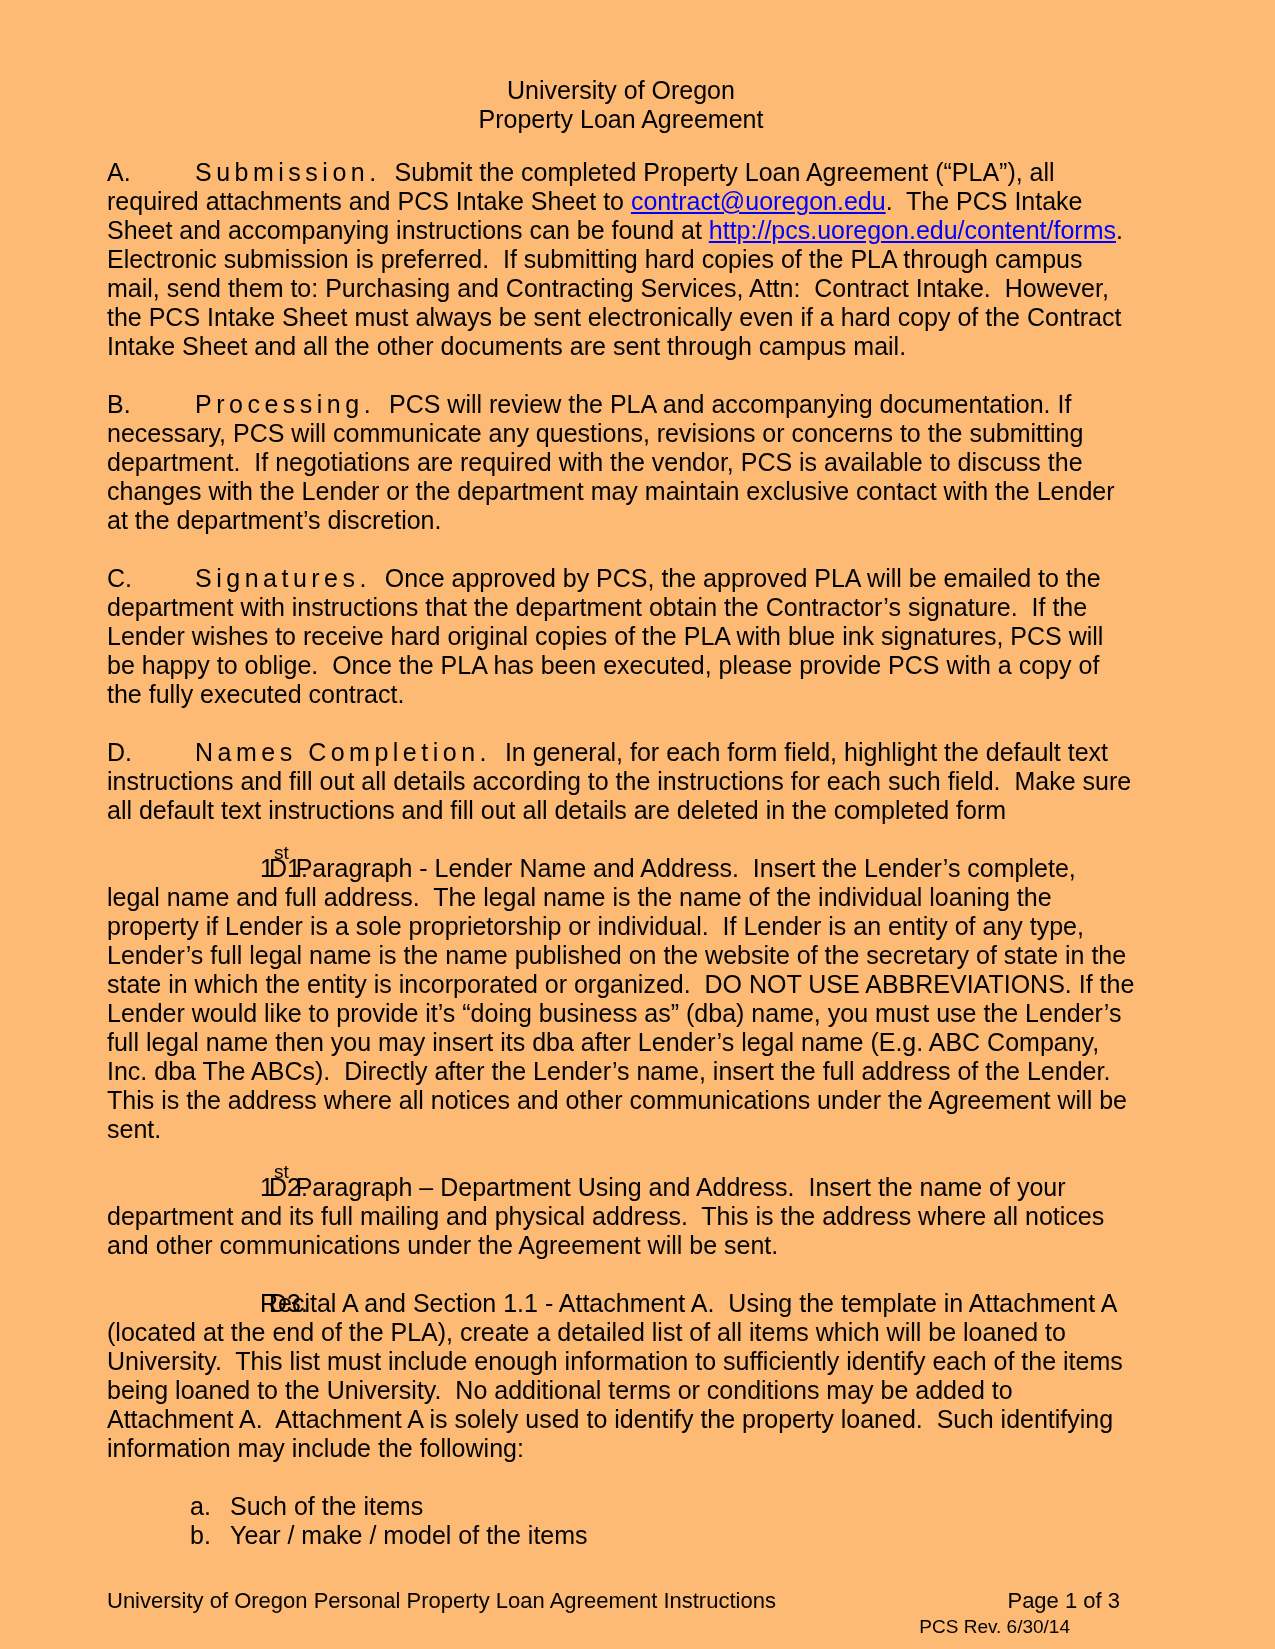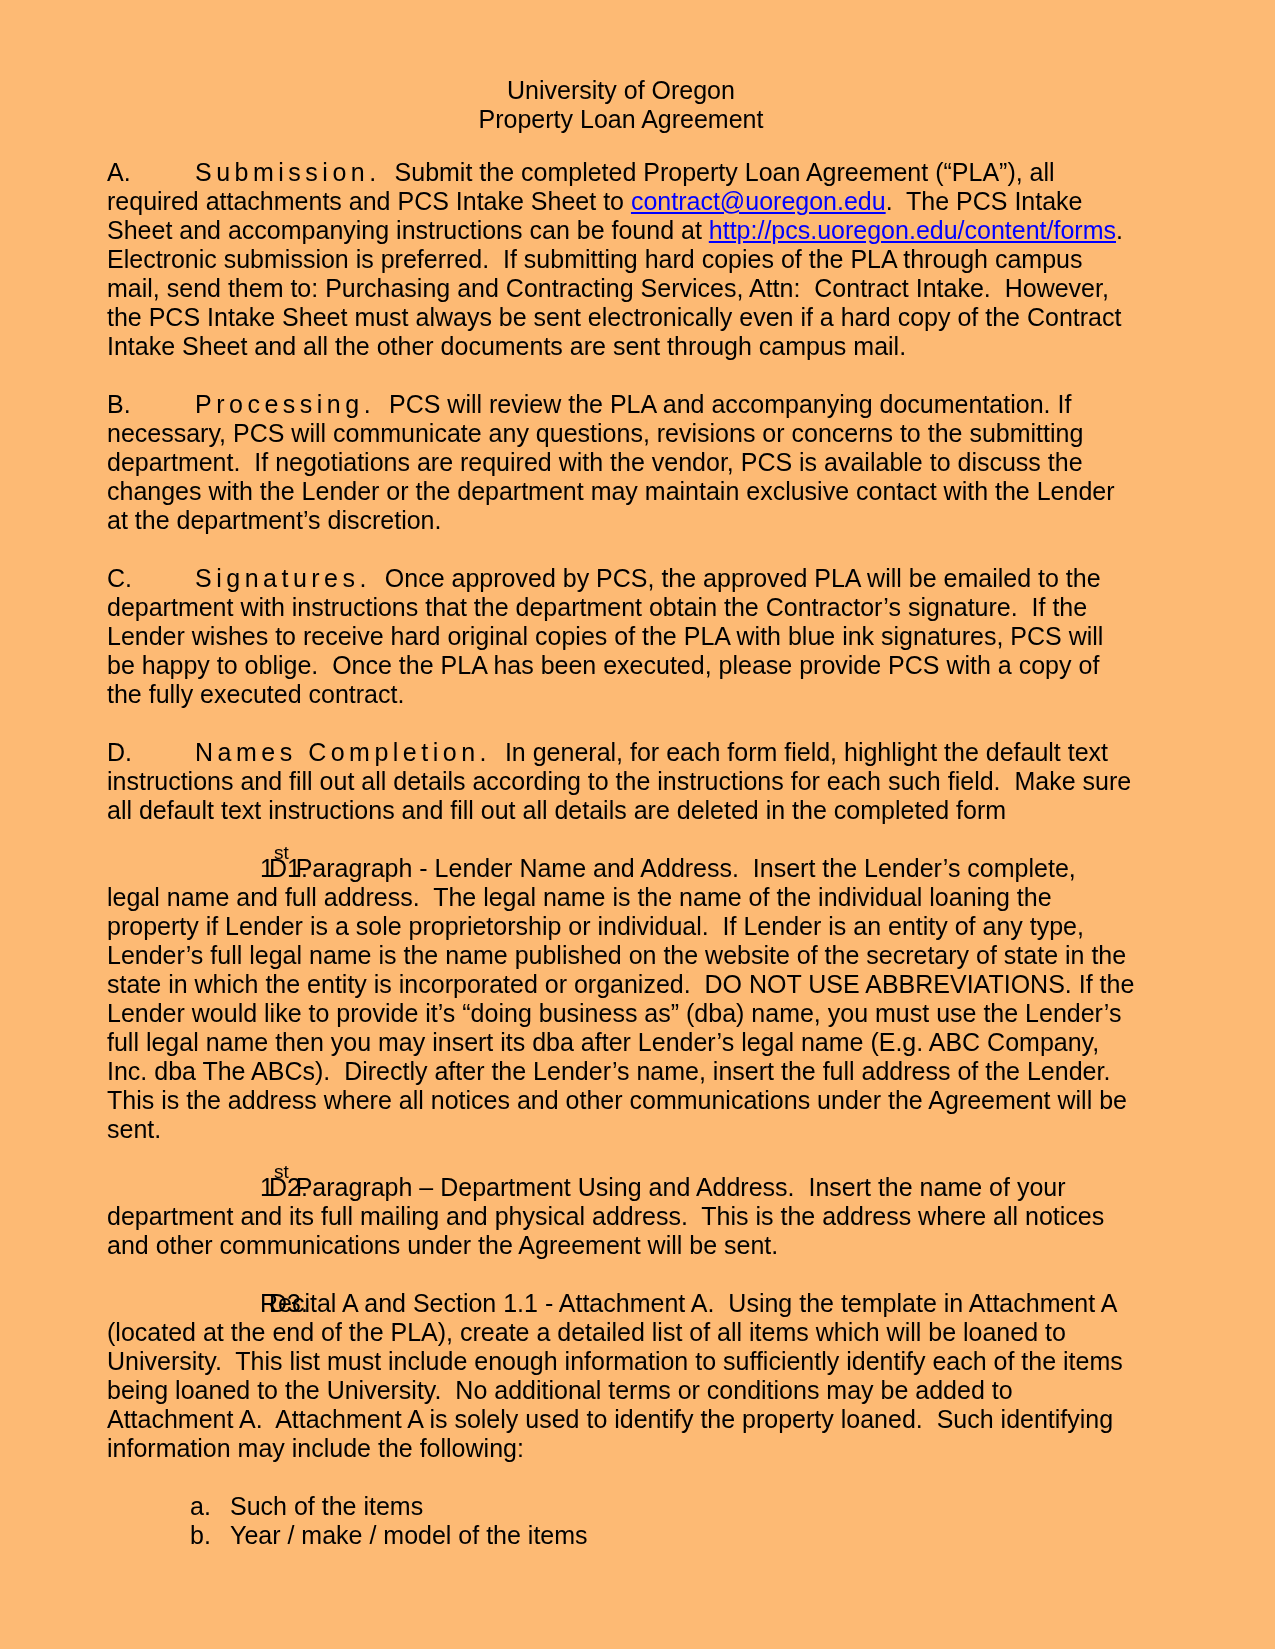--- a/index.html
+++ b/index.html
@@ -92,15 +92,22 @@
 
     <p class="para sub"><span class="label">D2.</span><span><span>1</span><sup class="ord">st</sup><span> Paragraph – Department Using and Address.</span></span><span>  Insert the name of your department and its full mailing and physical address.  This is the address where all notices and other communications under the Agreement will be sent.</span></p>
 
     <p class="para sub"><span class="label">D3.</span><span>Recital A and Section 1.1 - Attachment A.</span><span>  Using the template in Attachment A (located at the end of the PLA), create a detailed list of all items which will be loaned to University.  This list must include enough information to sufficiently identify each of the items being loaned to the University.  No additional terms or conditions may be added to Attachment A.  Attachment A is solely used to identify the property loaned.  Such identifying information may include the following:</span></p>
 
     <div class="list">
       <div class="list-item"><span class="li-label">a.</span><span>Such of the items</span></div>
       <div class="list-item"><span class="li-label">b.</span><span>Year / make / model of the items</span></div>
     </div>
 
+    <div class="footer">
+      <div class="footer-row">
+        <span>University of Oregon Personal Property Loan Agreement Instructions</span>
+        <span class="footer-page">Page 1 of 3</span>
+      </div>
+      <div class="footer-rev">PCS Rev. 6/30/14</div>
+    </div>
 
   </div>
 </div>
 
 </body></html>

